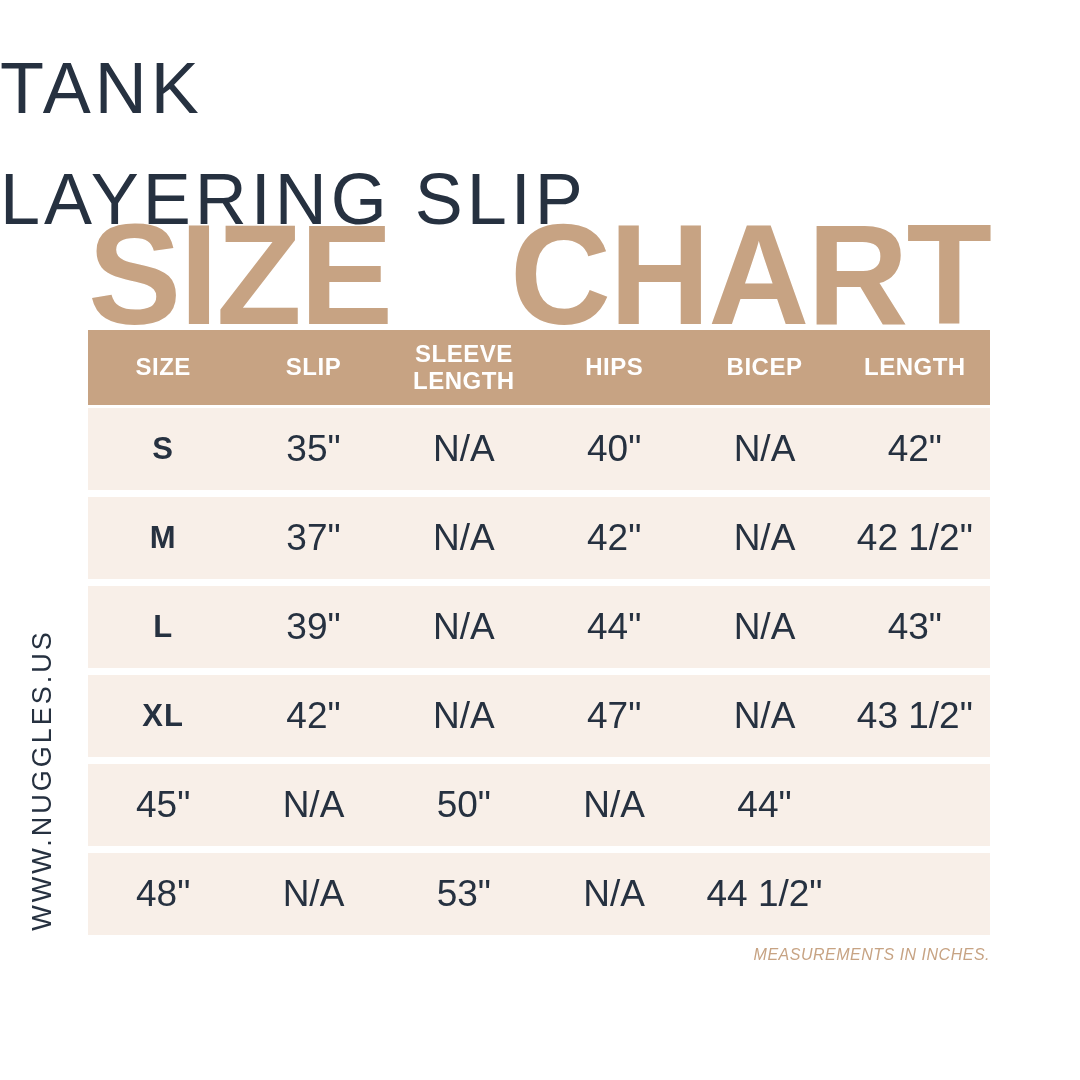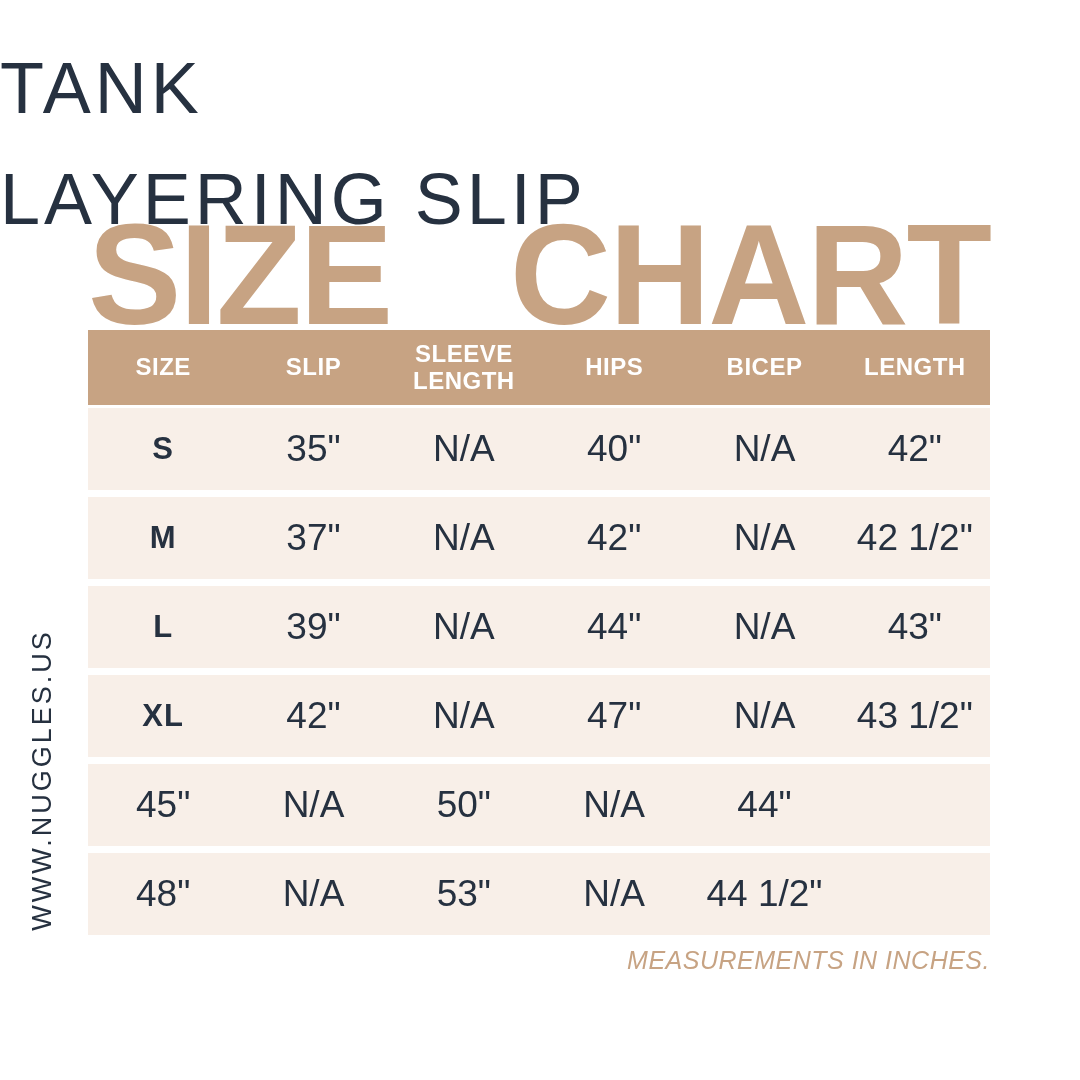--- a/index.html
+++ b/index.html
@@ -102,21 +102,21 @@
     font-weight: 400;
     font-size: 37px;
     color: #263140;
   }
 
   
   .footnote {
     position: absolute;
     right: 90px;
     top: 946px;
-    font-size: 25px;
+    font-size: 16px;
     font-style: italic;
     letter-spacing: 0.5px;
     color: #c7a383;
   }
 </style>
 </head>
 <body>
 
 <div class="canvas">
 

